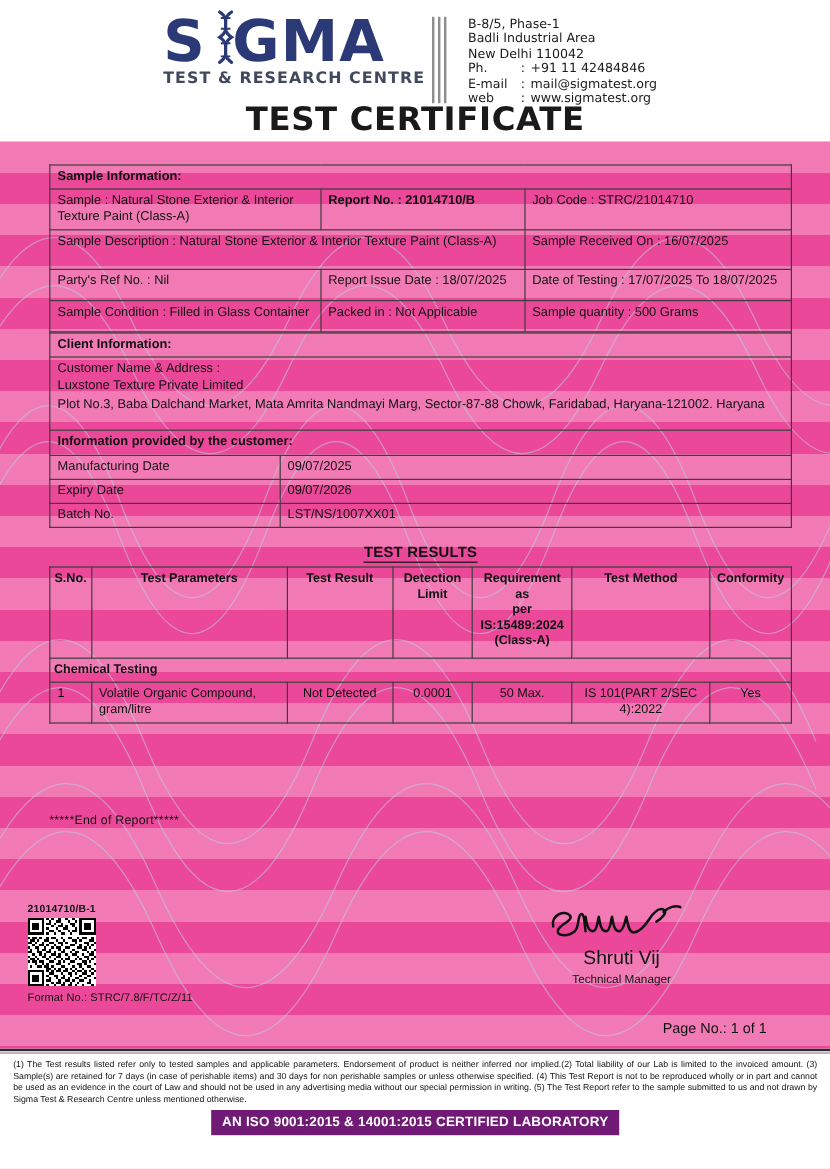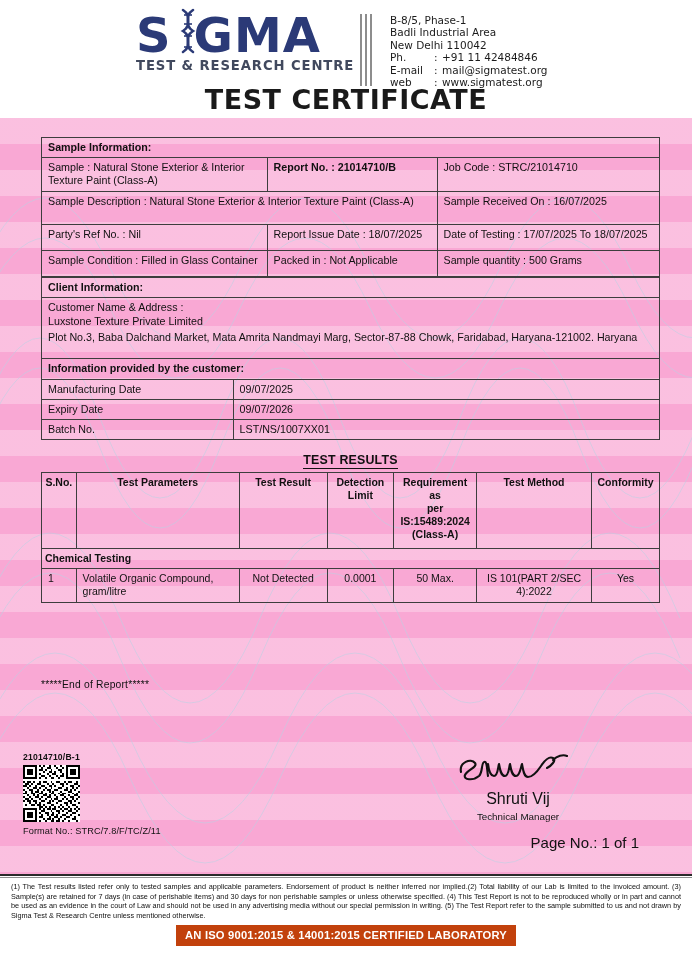--- a/index.html
+++ b/index.html
@@ -90,21 +90,21 @@
     margin-top: -4px;
   }
 
   
   .paper {
     position: absolute;
     top: 118px;
     left: 0;
     width: 692px;
     height: 756px;
-    background: #f9a8d4;
+    background: #ec4899;
     overflow: hidden;
   }
   .paper::before {
     content: "";
     position: absolute;
     inset: 0;
     background:
       repeating-linear-gradient(180deg, rgba(255,255,255,0.50) 0px, rgba(255,255,255,0.50) 26px, rgba(214,231,241,0.0) 26px, rgba(214,231,241,0.0) 52px);
     opacity: .55;
   }
@@ -203,21 +203,21 @@
   .sig-wrap {
     position: absolute;
     right: 17px;
     top: -2px;
     width: 250px;
     text-align: center;
   }
   .sig-img { width: 130px; height: 38px; margin: 0 auto; display: block; }
   .sig-name { font-size: 16px; color: #111; margin-top: 2px; }
   .sig-role { font-size: 9.8px; color: #111; margin-top: 3px; }
-  .pageno { font-size: 15px; color: #111; margin-top: 12px; text-align: right; padding-right: 4px; }
+  .pageno { font-size: 12px; color: #111; margin-top: 28px; text-align: right; padding-right: 4px; }
 
   
   .footer {
     position: absolute;
     top: 874px;
     left: 0;
     width: 692px;
     height: 100px;
     background: #ffffff;
   }
@@ -226,21 +226,21 @@
   .disclaimer {
     font-size: 7.3px;
     line-height: 9.6px;
     color: #111;
     text-align: justify;
     padding: 4px 11px 0 11px;
   }
   .iso {
     margin: 5px auto 0 auto;
     width: 340px;
-    background: #c2410c;
+    background: #701a75;
     color: #ffffff;
     text-align: center;
     font-size: 11.2px;
     font-weight: bold;
     letter-spacing: .2px;
     padding: 4px 0 5px 0;
   }
 </style>
 </head>
 <body>

